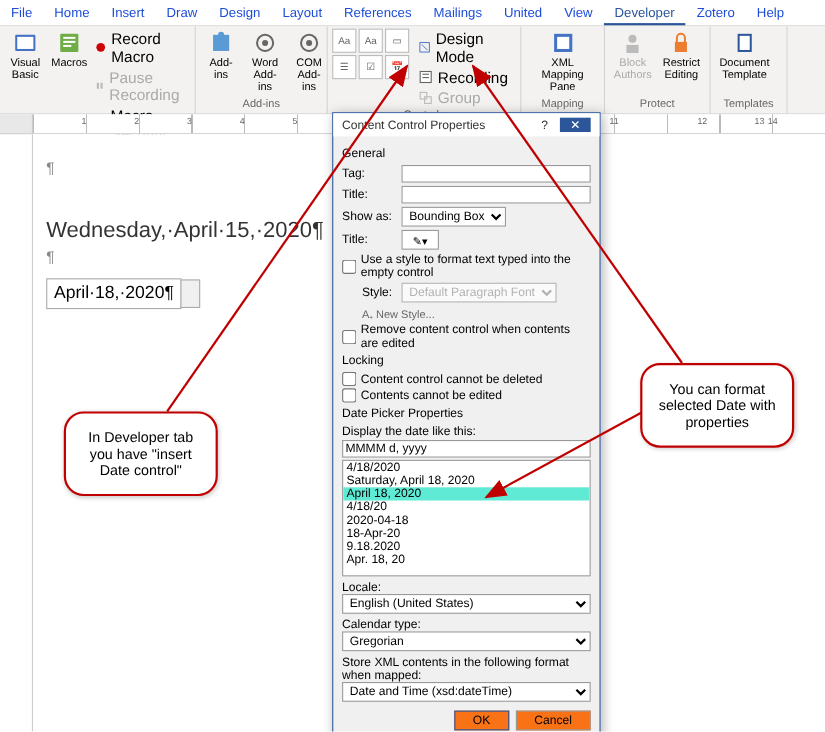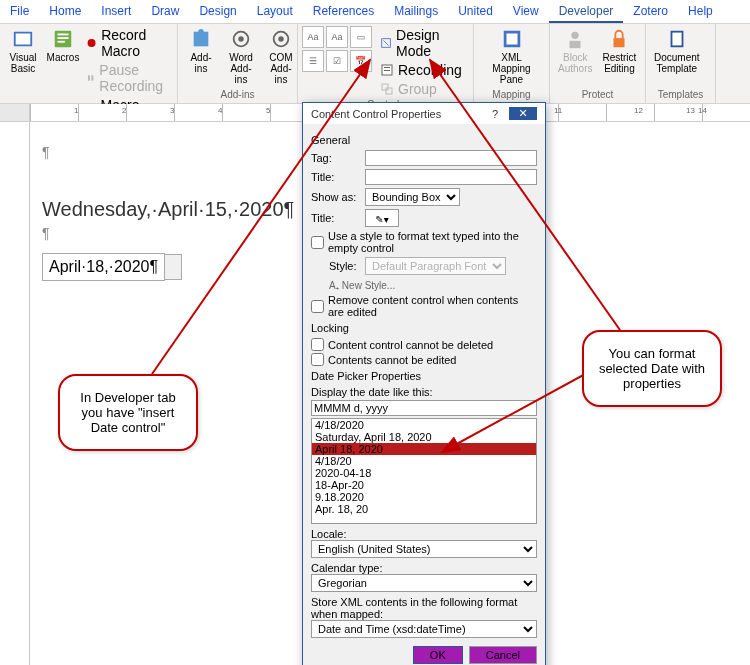--- a/index.html
+++ b/index.html
@@ -52,23 +52,23 @@
   .row { display:flex; align-items:center; gap: 4px; margin: 3px 0; }
   .row label { width: 50px; text-align:left; }
   .row input[type=text], .row select, .dlg-body select, .dlg-body input[type=text] { border:1px solid #999; font-size:11px; padding:1px 2px; background:#fff; }
   .row input[type=text] { flex:1; }
   .chk { display:flex; align-items:center; gap:4px; margin:2px 0 2px 0; }
   .chk input { margin:0; }
   .indented { margin-left: 18px; }
   .linklike { color:#666; font-size:10px; }
   .fmt-list { width:100%; height: 106px; border:1px solid #999; background:#fff; overflow-y:scroll; font-size:11px; }
   .fmt-list div { padding: 0 3px; }
-  .fmt-list div.selected { background: #b91c1c; }
+  .fmt-list div.selected { background: #5eead4; }
   .dlg-buttons { display:flex; justify-content:flex-end; gap:6px; margin-top:8px; }
-  .dlg-buttons button { padding: 2px 16px; font-size:11px; border:1px solid #999; background:#a21caf; }
+  .dlg-buttons button { padding: 2px 16px; font-size:11px; border:1px solid #999; background:#f97316; }
   .dlg-buttons button.primary { border:1px solid #2b579a; }
   
   
   .callout { position:absolute; background:#fff; border:2px solid #c00000; border-radius:18px; padding:14px 12px; font-size:13px; text-align:center; color:#000; z-index:10; width: 140px; box-shadow: 1px 1px 4px rgba(0,0,0,.2);}
   .callout.left { left: 58px; top: 374px; }
   .callout.right { left: 582px; top: 330px; }
   
   
   svg.overlay { position:absolute; left:0; top:0; pointer-events:none; z-index:8; }
   

